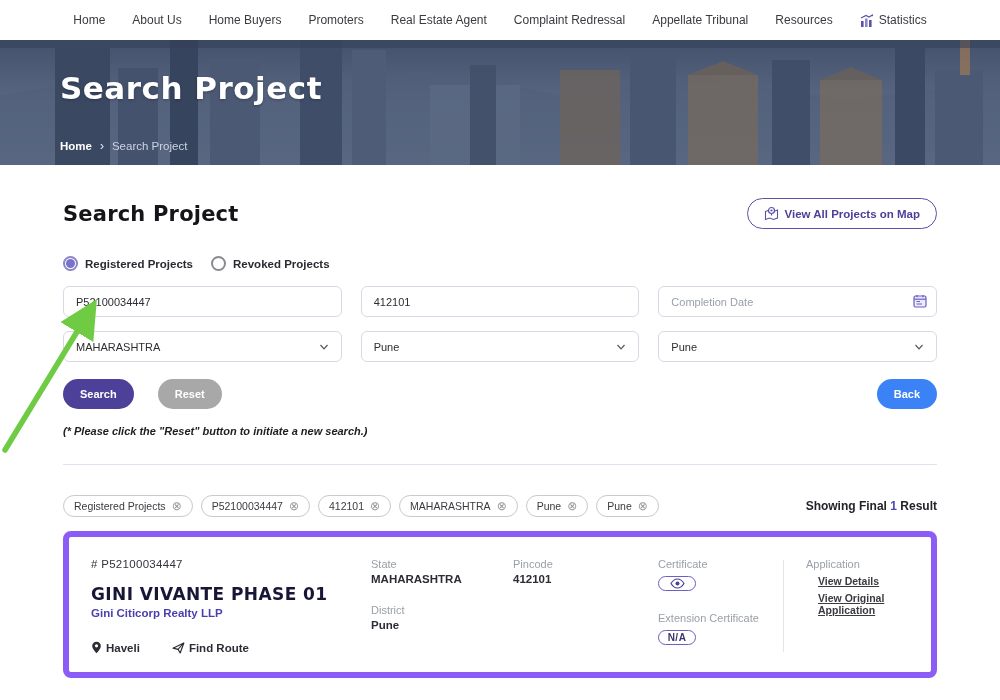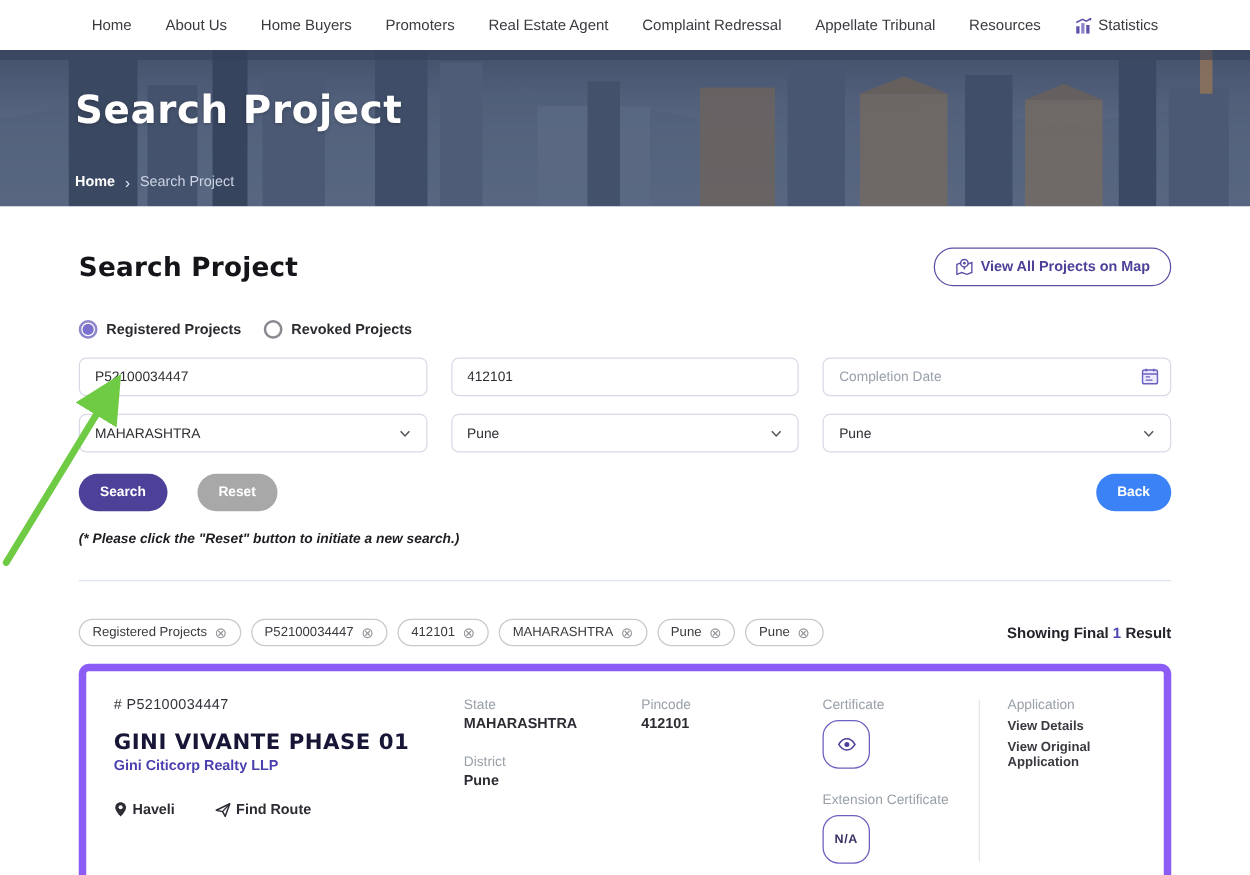--- a/index.html
+++ b/index.html
@@ -84,27 +84,27 @@
     letter-spacing:0.4px; cursor:pointer; font-family:"DejaVu Sans", sans-serif; }
   .promoter { margin-top:3px; font-size:11.5px; font-weight:700; color:#4a3fae; cursor:pointer; }
   .loc-row { margin-top:22px; display:flex; align-items:center; gap:32px; font-size:11.5px;
     font-weight:600; color:#2c2c34; }
   .loc-item { display:flex; align-items:center; gap:4px; cursor:pointer; }
   .col-state { flex:0 0 142px; }
   .col-pin   { flex:0 0 145px; }
   .col-cert  { flex:0 0 125px; }
   .cell + .cell { margin-top:19px; }
   .pill-ico { display:inline-flex; align-items:center; justify-content:center; margin-top:3px;
-    border:1.5px solid #6a60c0; border-radius:13px; min-width:38px; height:39px; cursor:pointer;
+    border:1.5px solid #6a60c0; border-radius:13px; min-width:38px; height:15px; cursor:pointer;
     background:#fff; }
   .na-text { font-size:10px; font-weight:700; color:#3c3466; letter-spacing:0.5px; }
   .vdiv { width:1px; background:#e4e4ea; margin:2px 0; }
   .col-app { flex:1; padding-left:22px; }
   .app-link { display:block; font-size:10.5px; font-weight:600; color:#3a3a42;
-    margin-top:5px; cursor:pointer; }
+    text-decoration:underline; margin-top:5px; cursor:pointer;margin-left:12px; }
 
   
   .arrow-overlay { position:absolute; left:0px; top:295px; width:110px; height:165px;
     z-index:5; pointer-events:none; }
 </style>
 </head>
 <body>
 
 <nav class="topnav">
   <span class="nav-item">Home</span>

